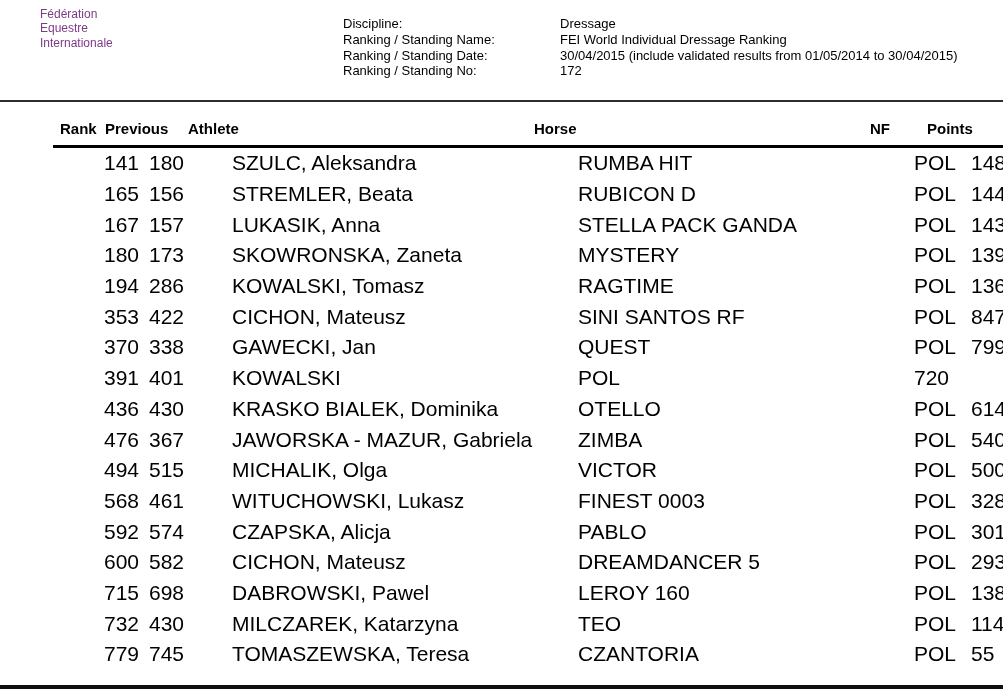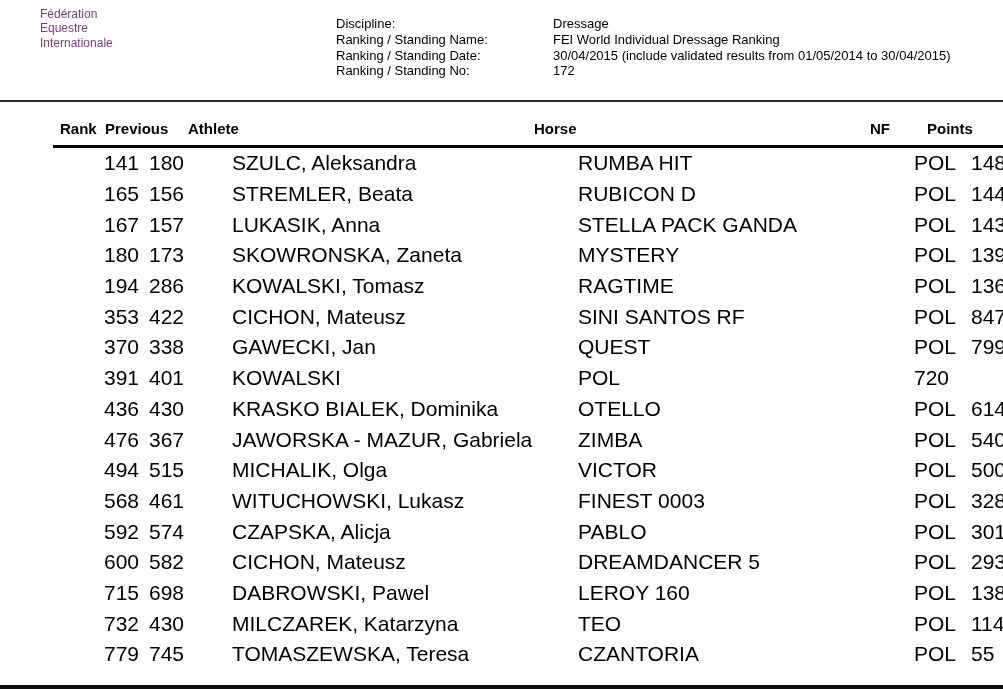--- a/index.html
+++ b/index.html
@@ -34,21 +34,21 @@
   .tagline {
     margin-top: 3px;
     font-size: 12px;
     line-height: 14.4px;
     color: #7d3a87;
   }
 
   
   .info-block {
     position: absolute;
-    left: 336px;
+    left: 343px;
     top: 16px;
     font-size: 13px;
     line-height: 15.8px;
   }
   .info-row { display: flex; }
   .info-label { width: 217px; flex: 0 0 217px; }
   .info-value { white-space: nowrap; }
 
   
   .top-rule {

